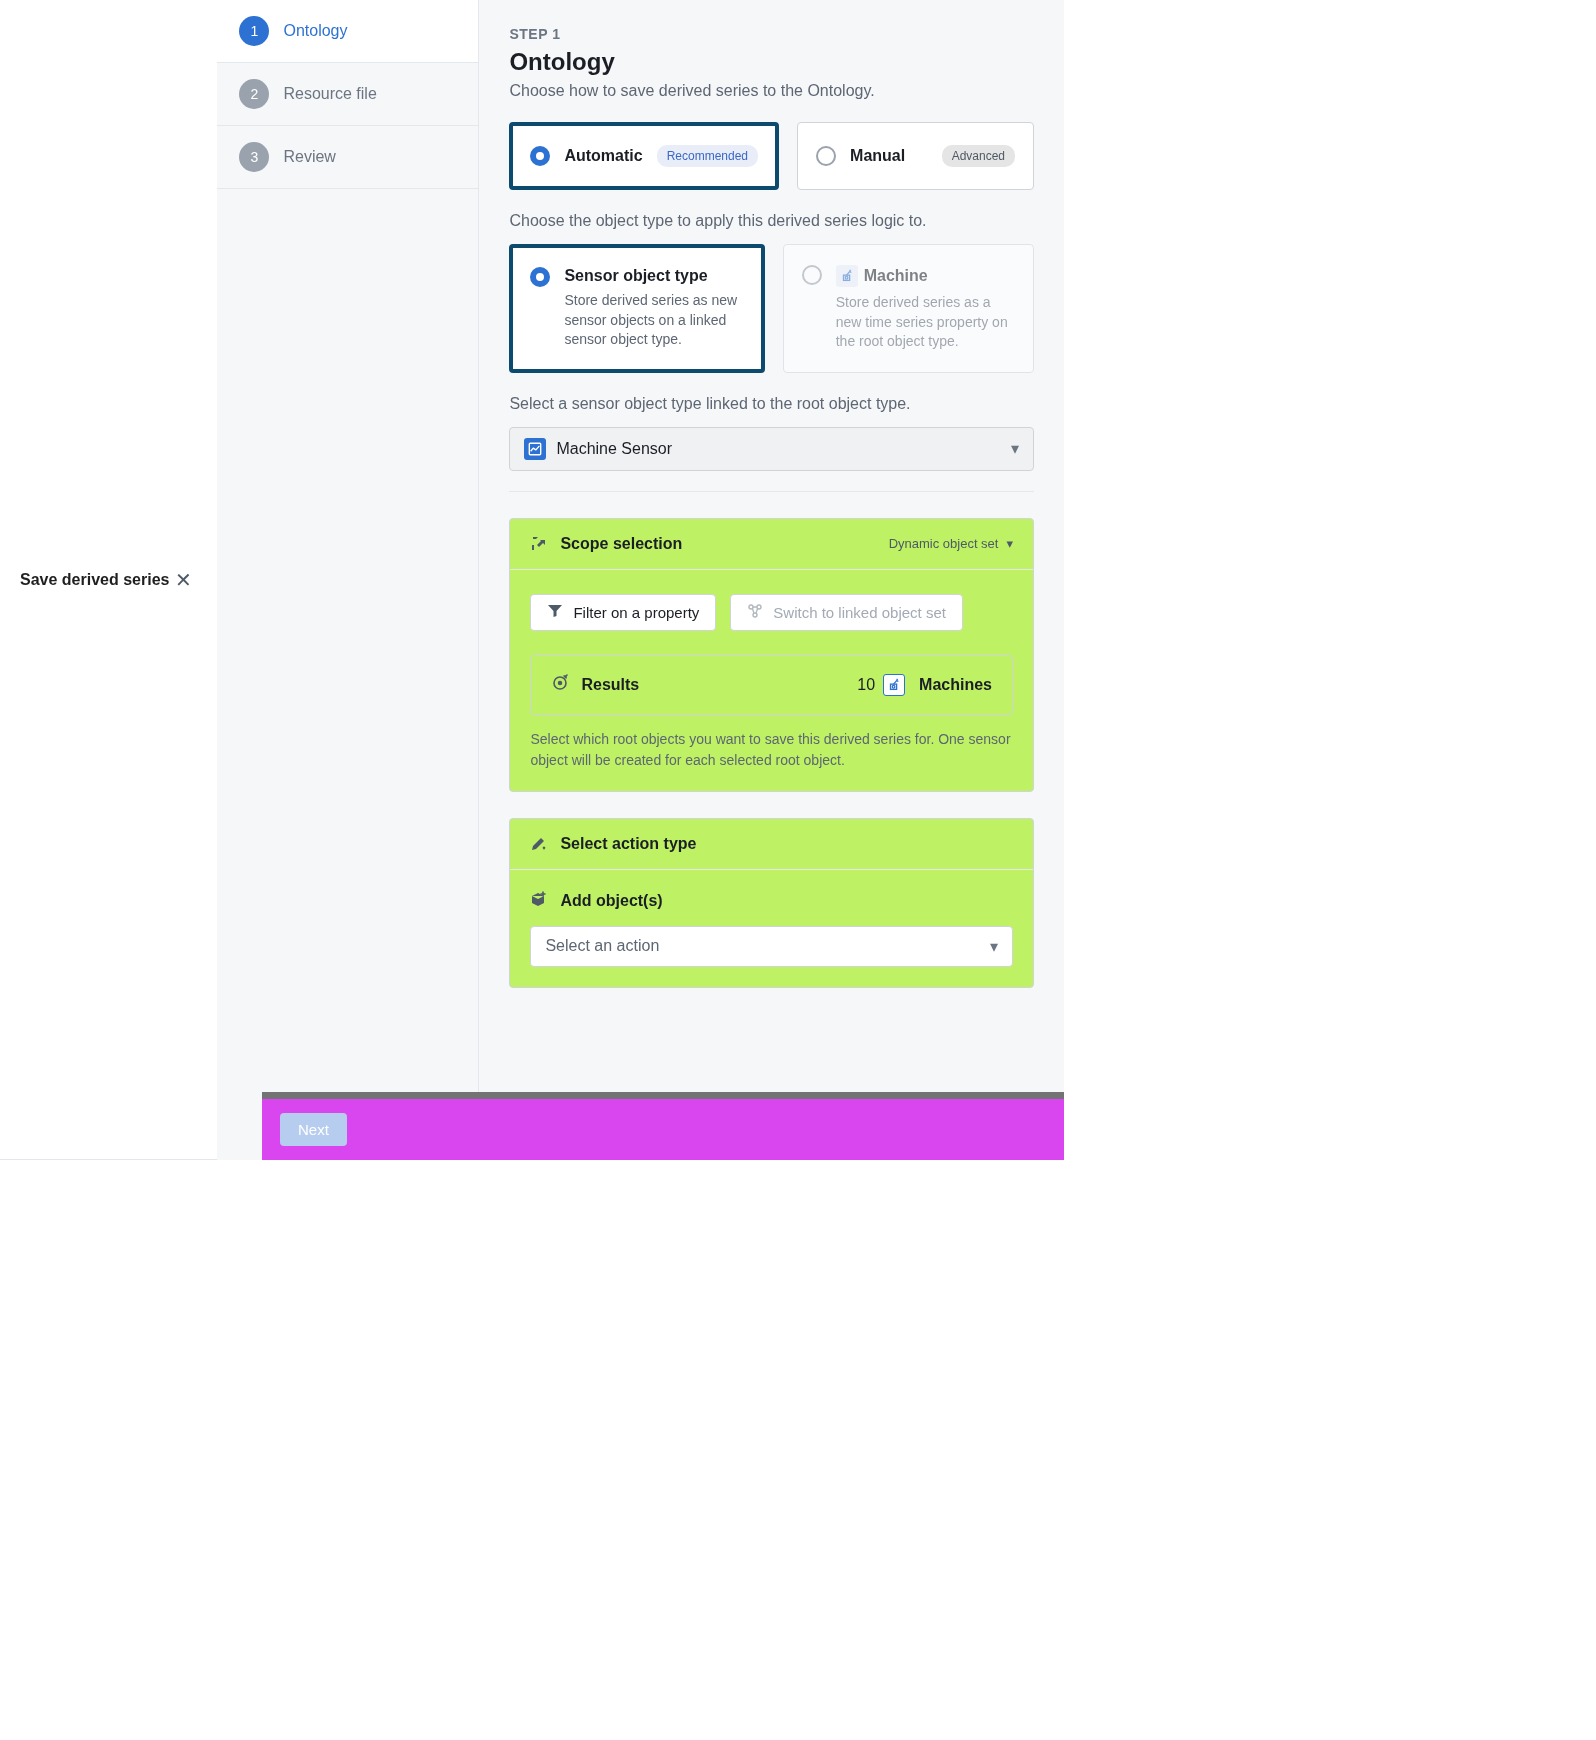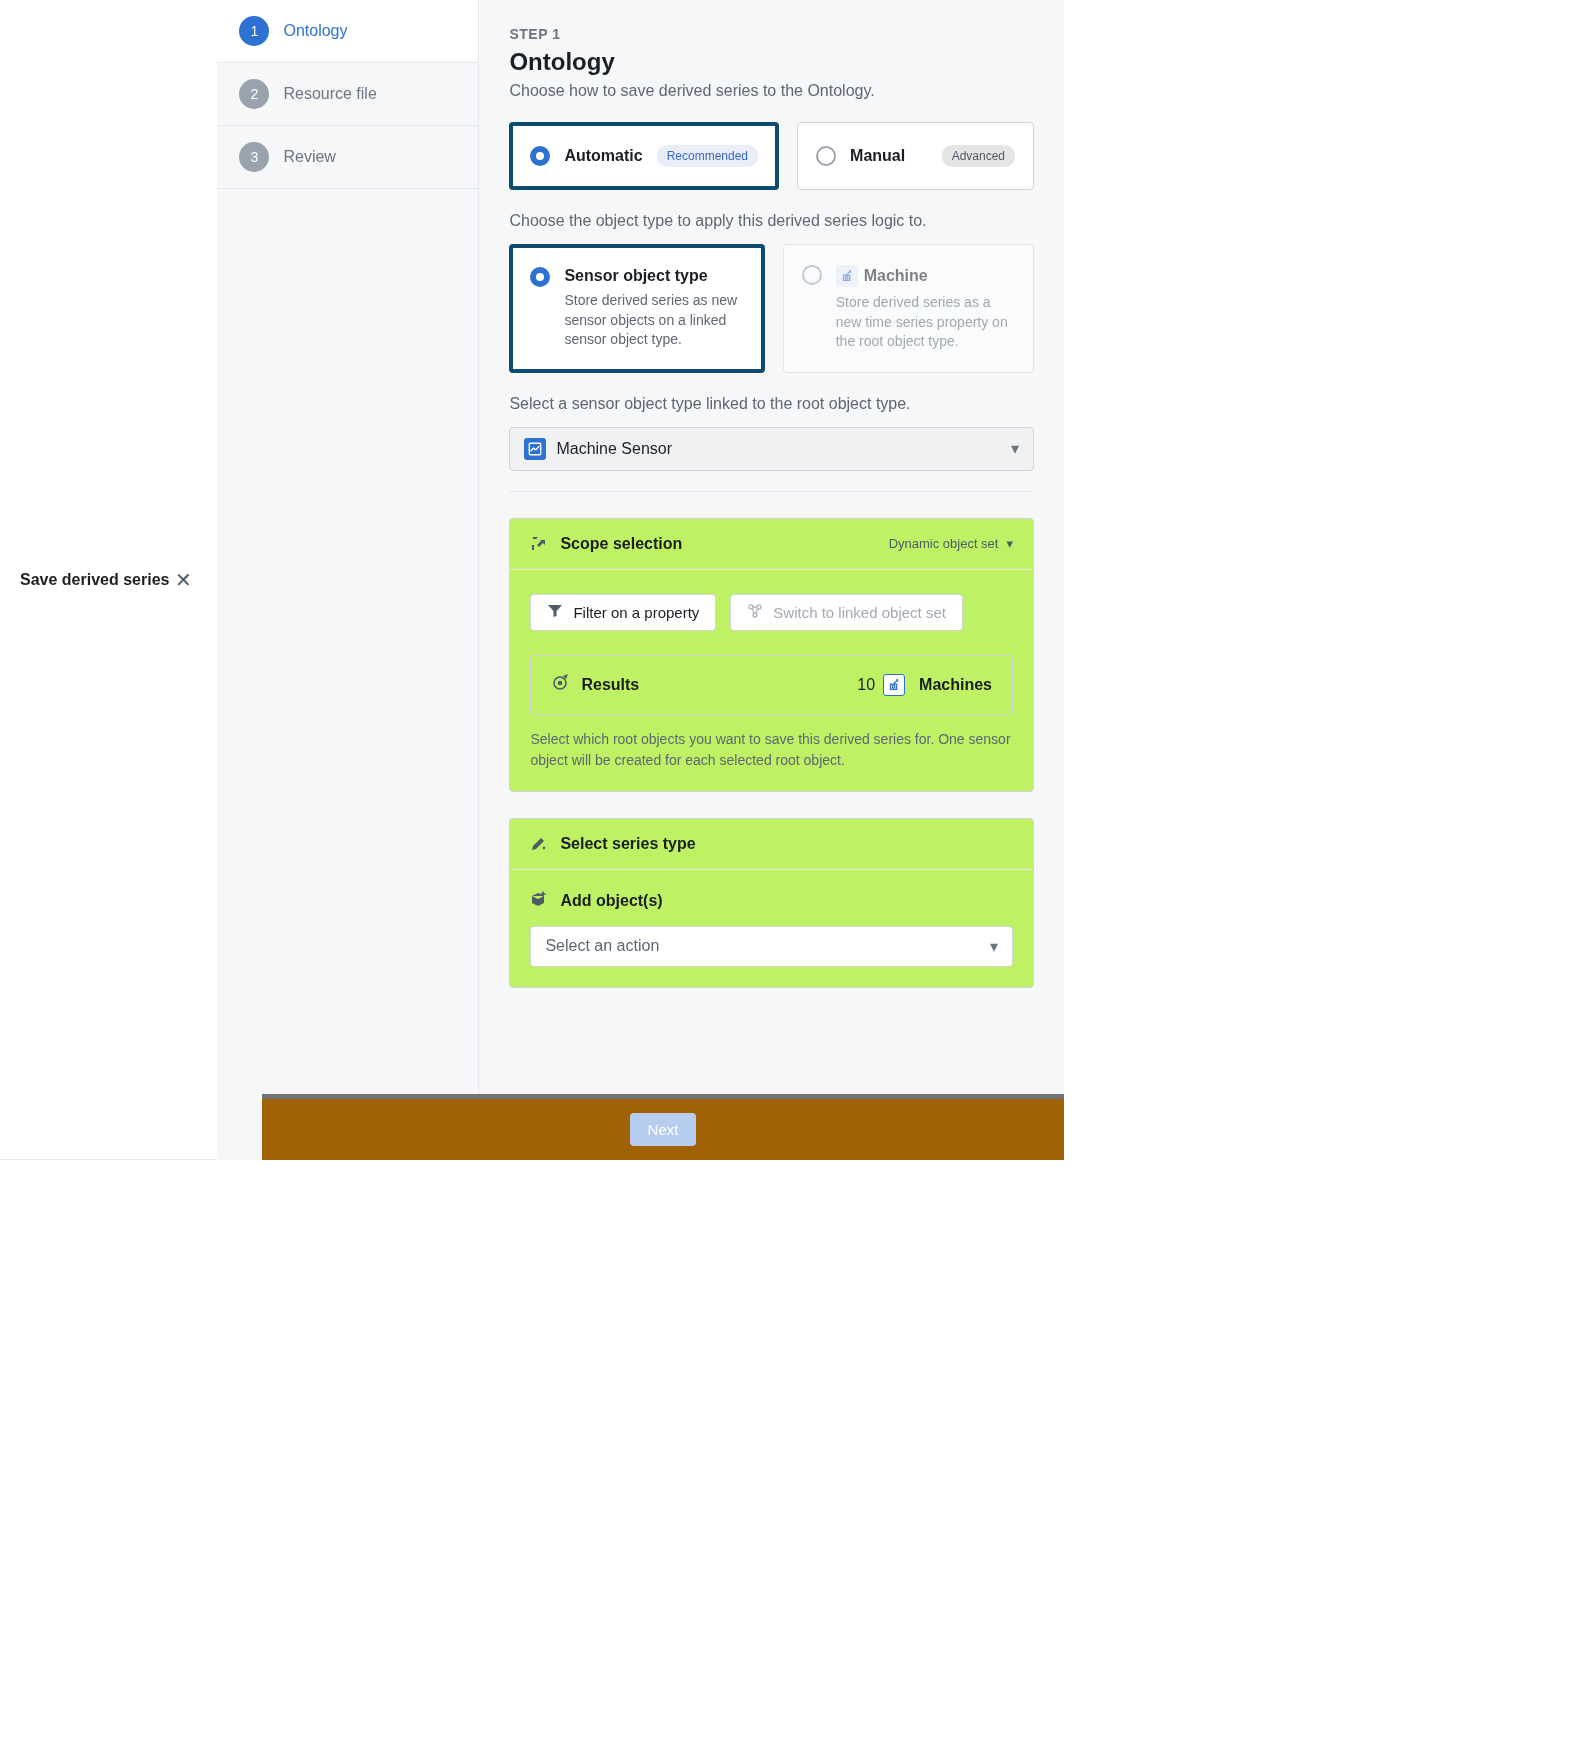--- a/index.html
+++ b/index.html
@@ -320,25 +320,25 @@
     color: #5d6673;
     font-size: 16px;
     text-align: right;
   }
   .select2 .chev { margin-left: auto; color: #6b7583; }
 
   
   .modal-footer {
     position: absolute;
     left: 262px; right: 0; bottom: 0;
-    background: #a16207;
-    border-top: 5px solid #737373;
+    background: #d946ef;
+    border-top: 7px solid #737373;
     padding: 14px 18px;
     display: flex;
-    justify-content: center;
+    justify-content: flex-start;
   }
   .next-btn {
     background: #b6cdef;
     color: #fff;
     border: none;
     border-radius: 4px;
     padding: 8px 18px;
     font-size: 15px;
     font-weight: 500;
     cursor: pointer;
@@ -498,21 +498,21 @@
       </div>
 
       <div class="panel">
         <div class="panel-header">
           <span class="ico ico-gray">
             <svg viewBox="0 0 18 18" fill="#4e5a66">
                 <path d="M3 11 L11 3 L14 6 L6 14 L2 15 L3 11 Z M12 6 L10 4"></path>
                 <path d="M13 12 L15 14 M15 12 L13 14" stroke="#4e5a66" stroke-width="1.4"></path>
               </svg>
           </span>
-          <span class="title">Select series type</span>
+          <span class="title">Select action type</span>
         </div>
         <div class="panel-body">
           <div class="sub-header">
             <span>
               <svg class="ico" viewBox="0 0 18 18" fill="#4e5a66">
                   <path d="M8 3 L14 6 L14 13 L8 16 L2 13 L2 6 Z M8 3 L8 9 M2 6 L8 9 L14 6"></path>
                   <path d="M13 2 L13 6 M11 4 L15 4" stroke="#4e5a66" stroke-width="1.6" stroke-linecap="round"></path>
                 </svg>
             </span>
             <span>Add object(s)</span>

